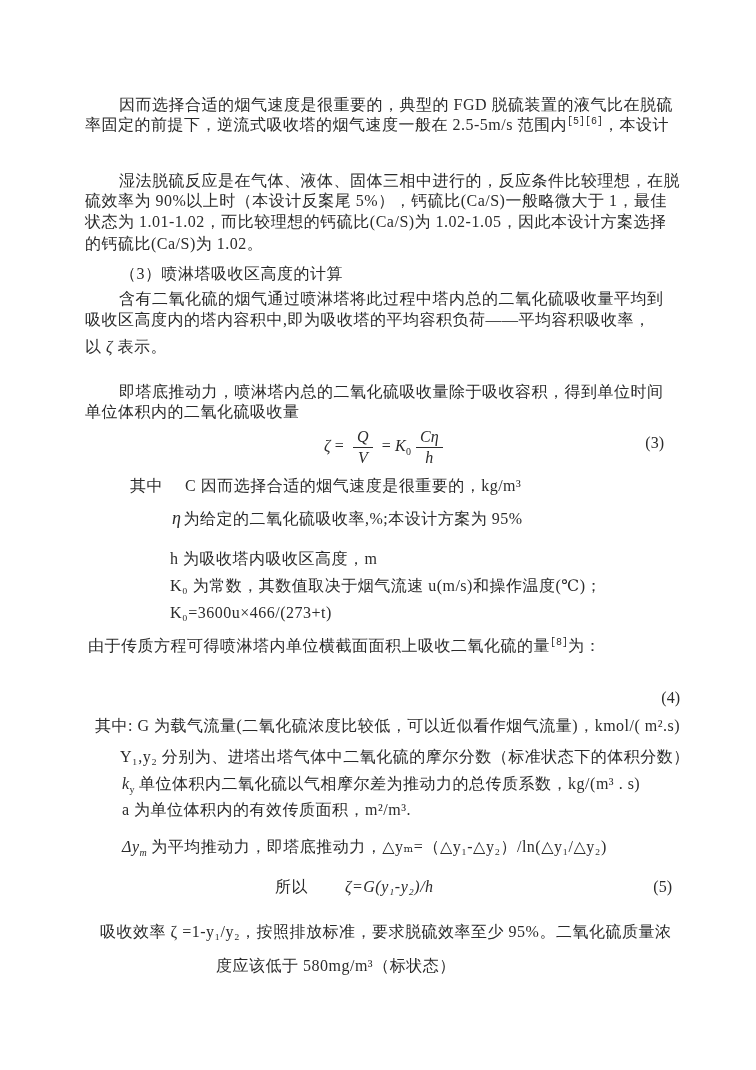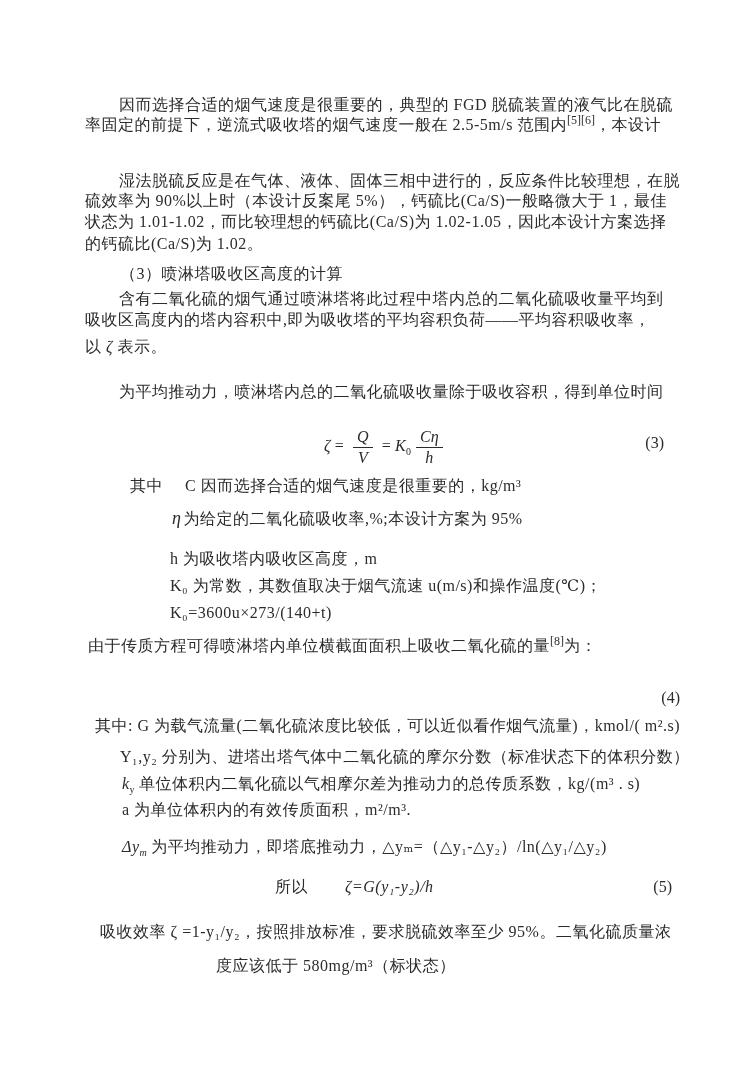--- a/index.html
+++ b/index.html
@@ -9,21 +9,21 @@
     background:#ffffff;
     overflow:hidden;
     font-family:"Liberation Serif","DejaVu Serif",serif;
     color:#2b2b2b;
     font-size:16px;
     letter-spacing:0.5px;
     line-height:21px;
     padding-left:16px;
   }
   .line { position:absolute; white-space:nowrap; }
-  .sup { vertical-align:super; font-size:12px; letter-spacing:0; line-height:0; }
+  .sup { vertical-align:super; font-size:10px; letter-spacing:0; line-height:0;font-family:Liberation Mono, monospace; }
   .sub { vertical-align:sub;  font-size:10px; letter-spacing:0; line-height:0; }
   .it  { font-style:italic; }
   .eqline { left:0; width:100%; text-align:center; letter-spacing:0.2px; }
   .eqbody { display:inline-block; }
   .ftag { position:absolute; top:4px; letter-spacing:0; }
   .frac {
     display:inline-flex; flex-direction:column; align-items:center;
     vertical-align:middle; margin:0 5px; line-height:1;
   }
   .frac .fnum { border-bottom:1.2px solid #2b2b2b; padding:1px 4px 2px; }
@@ -44,38 +44,39 @@
   <div class="line" style="top:190px;left:85px">硫效率为 90%以上时（本设计反案尾 5%），钙硫比(Ca/S)一般略微大于 1，最佳</div>
   <div class="line" style="top:211px;left:85px">状态为 1.01-1.02，而比较理想的钙硫比(Ca/S)为 1.02-1.05，因此本设计方案选择</div>
   <div class="line" style="top:233px;left:85px">的钙硫比(Ca/S)为 1.02。</div>
 
   <div class="line" style="top:263px;left:120px">（3）喷淋塔吸收区高度的计算</div>
 
   <div class="line" style="top:288px;left:119px">含有二氧化硫的烟气通过喷淋塔将此过程中塔内总的二氧化硫吸收量平均到</div>
   <div class="line" style="top:309px;left:85px">吸收区高度内的塔内容积中,即为吸收塔的平均容积负荷——平均容积吸收率，</div>
   <div class="line" style="top:336px;left:85px"><span>以 </span><span class="it">ζ</span><span> 表示。</span></div>
 
-  <div class="line" style="top:381px;left:119px">为平均推动力，喷淋塔内总的二氧化硫吸收量除于吸收容积，得到单位时间</div>
+  <div class="line" style="top:381px;left:119px">即塔底推动力，喷淋塔内总的二氧化硫吸收量除于吸收容积，得到单位时间</div>
+  <div class="line" style="top:401px;left:85px">单位体积内的二氧化硫吸收量</div>
 
   <div class="line eqline" style="top:428px">
     <span class="eqbody"><span class="it">ζ</span><span class="op">=</span><span class="frac">
           <span class="fnum it">Q</span>
           <span class="fden it">V</span>
         </span><span class="op">=</span><span class="it">K</span><span class="sub">0</span><span class="frac">
           <span class="fnum it">Cη</span>
           <span class="fden it">h</span>
         </span></span>
     <span class="ftag" style="right:108px">(3)</span>
   </div>
 
   <div class="line" style="top:475px;left:130px"><span>其中</span><span class="gap"></span><span>C 因而选择合适的烟气速度是很重要的，kg/m³</span></div>
   <div class="line" style="top:508px;left:172px"><span class="it eta">η</span><span>为给定的二氧化硫吸收率,%;本设计方案为 95%</span></div>
   <div class="line" style="top:575px;left:170px">K₀ 为常数，其数值取决于烟气流速 u(m/s)和操作温度(℃)；</div>
   <div class="line" style="top:548px;left:170px">h 为吸收塔内吸收区高度，m</div>
-  <div class="line" style="top:602px;left:170px">K₀=3600u×273/(140+t)</div>
+  <div class="line" style="top:602px;left:170px">K₀=3600u×466/(273+t)</div>
 
   <div class="line" style="top:635px;left:88px"><span>由于传质方程可得喷淋塔内单位横截面面积上吸收二氧化硫的量</span><span class="sup">[8]</span><span>为：</span></div>
 
   <div class="line eqline" style="top:683px">
     <span class="ftag" style="right:92px">(4)</span>
   </div>
 
   <div class="line" style="top:715px;left:95px">其中: G 为载气流量(二氧化硫浓度比较低，可以近似看作烟气流量)，kmol/( m².s)</div>
   <div class="line" style="top:773px;left:122px"><span class="it">k</span><span class="sub">y</span><span> 单位体积内二氧化硫以气相摩尔差为推动力的总传质系数，kg/(m³ . s)</span></div>
   <div class="line" style="top:746px;left:120px">Y₁,y₂ 分别为、进塔出塔气体中二氧化硫的摩尔分数（标准状态下的体积分数）</div>

